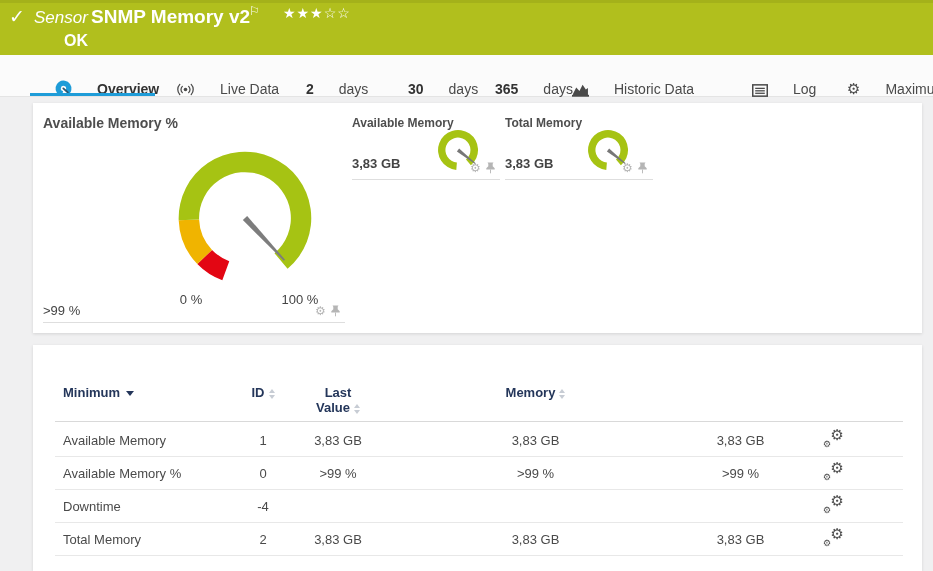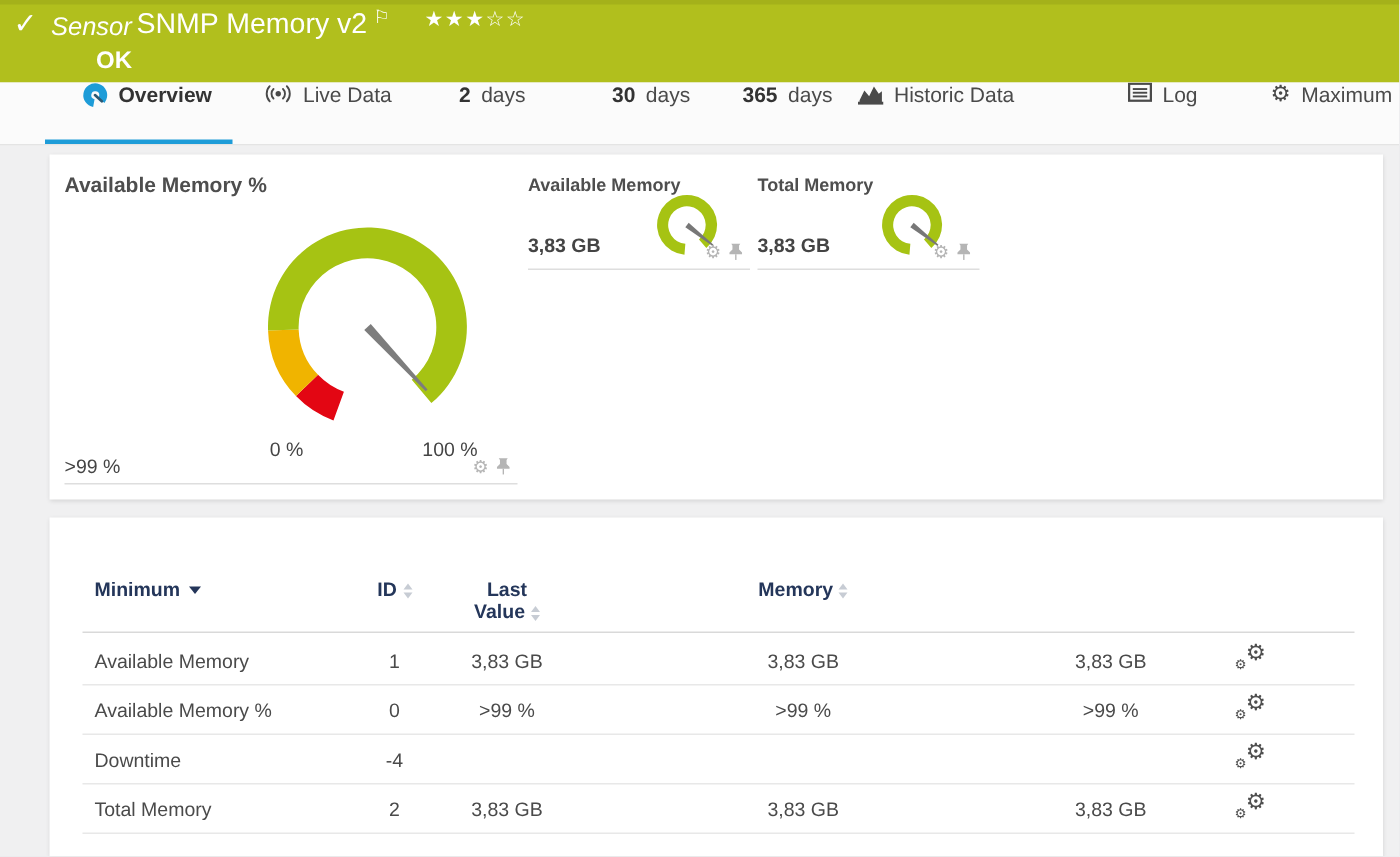--- a/index.html
+++ b/index.html
@@ -6,31 +6,31 @@
   html,body { background:#e9eaeb; }
   body { font-family:"Liberation Sans","DejaVu Sans",sans-serif; }
   #screen { position:relative; width:933px; height:571px; background:#f0f0f1; overflow:hidden; }
 
   
   .hdr { position:absolute; left:0; top:0; width:933px; height:55px; background:#b1bf1d;
          box-shadow:inset 0 3px 0 rgba(0,0,0,0.07); color:#fff; }
   .hdr-check { position:absolute; left:9px; top:5px; font-size:19px; font-weight:bold;
                font-family:"DejaVu Sans",sans-serif; }
   .hdr-kind { position:absolute; left:34px; top:8px; font-size:17px; font-style:italic; }
-  .hdr-title { position:absolute; left:91px; top:6px; font-size:19px; font-weight:normal; }
+  .hdr-title { position:absolute; left:91px; top:6px; font-size:19px; font-weight:bold; }
   .hdr-flag { position:absolute; left:249px; top:4px; font-size:12px;
               font-family:"DejaVu Sans",sans-serif; }
   .hdr-stars { position:absolute; left:283px; top:5px; font-size:14px; letter-spacing:1px;
                font-family:"DejaVu Sans",sans-serif; }
   .hdr-status { position:absolute; left:64px; top:32px; font-size:16px; font-weight:bold; }
 
   
   .tabbar { position:absolute; left:0; top:55px; width:933px; height:42px; background:#fbfbfb;
             border-bottom:1px solid #e4e4e4; }
-  .tab { position:absolute; top:0; height:42px; display:flex; align-items:flex-start; gap:7px;
+  .tab { position:absolute; top:0; height:42px; display:flex; align-items:flex-end; gap:25px;
          font-size:14px; color:#4a4a4a; cursor:pointer; white-space:nowrap; }
   .tab .num { font-weight:bold; color:#333; }
   .tab-active-label { color:#333; font-weight:bold; }
   .tab-underline { position:absolute; left:30px; bottom:0; width:125px; height:3px; background:#1e9cd8; }
   .glyph { font-family:"DejaVu Sans",sans-serif; }
   .gear-glyph { font-size:15px; color:#4a4a4a; line-height:1; }
 
   
   .panel { position:absolute; background:#fff; box-shadow:0 1px 3px rgba(0,0,0,0.12); }
   #panel-gauges { left:33px; top:103px; width:889px; height:230px; }

